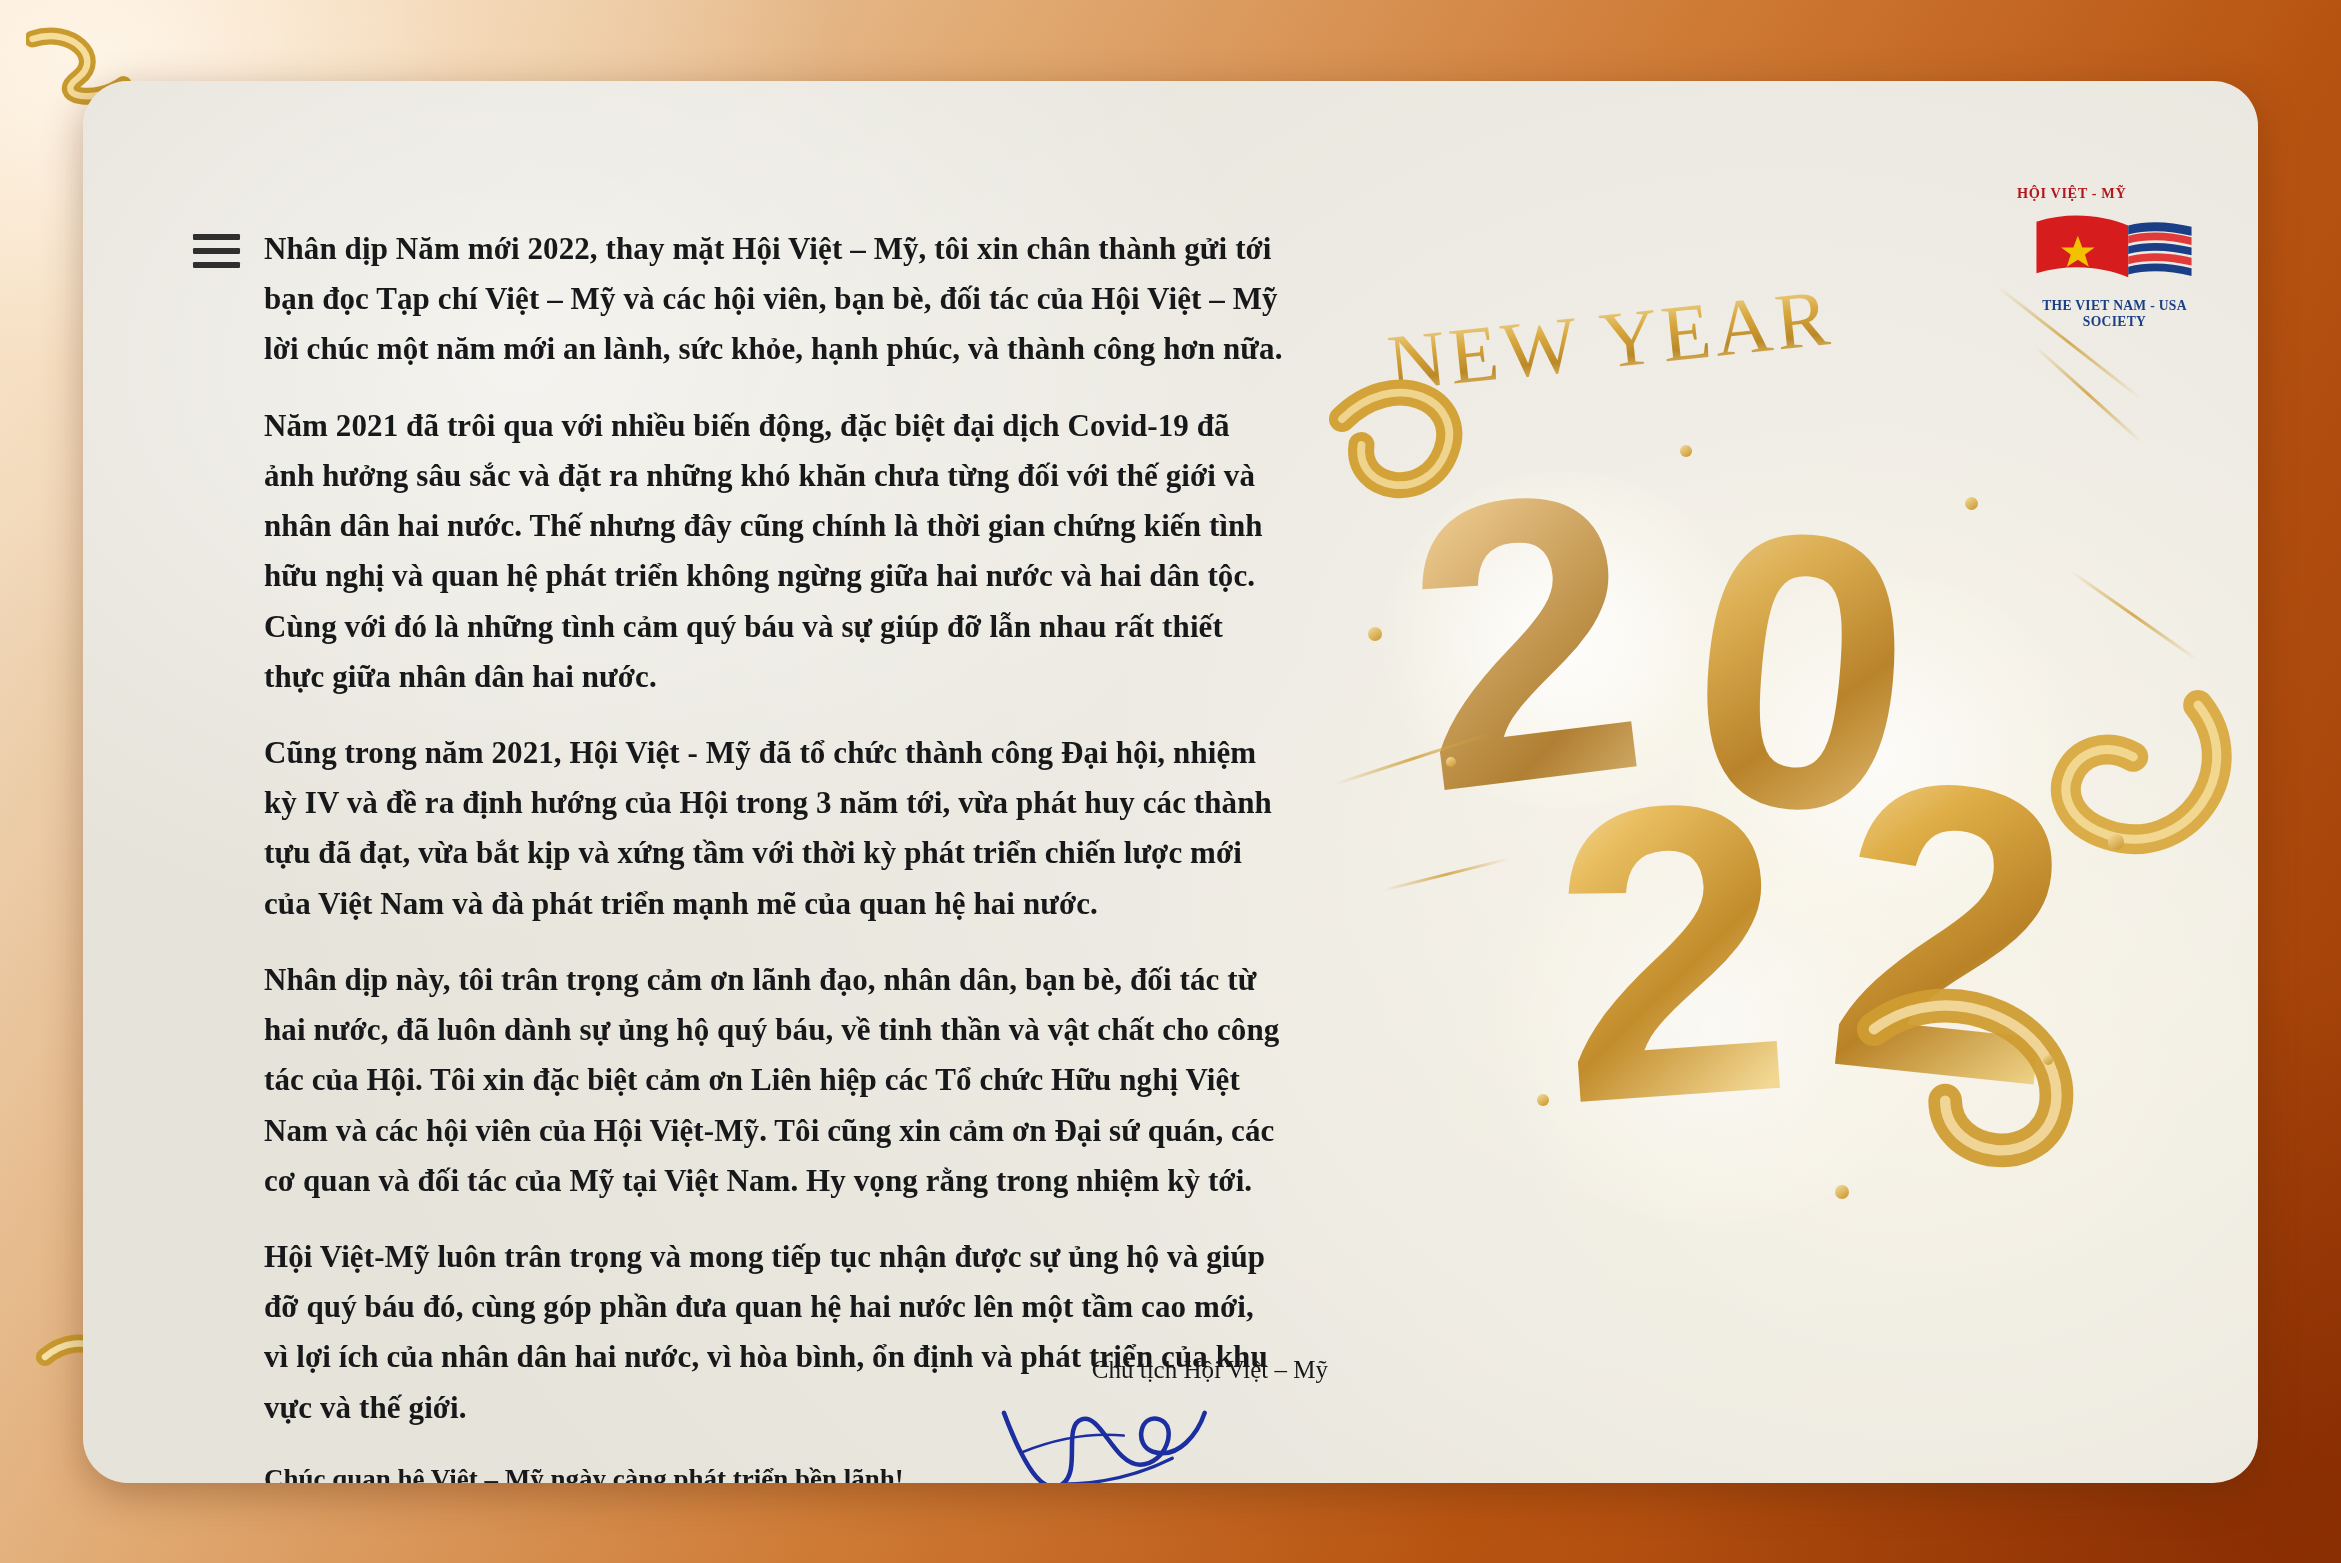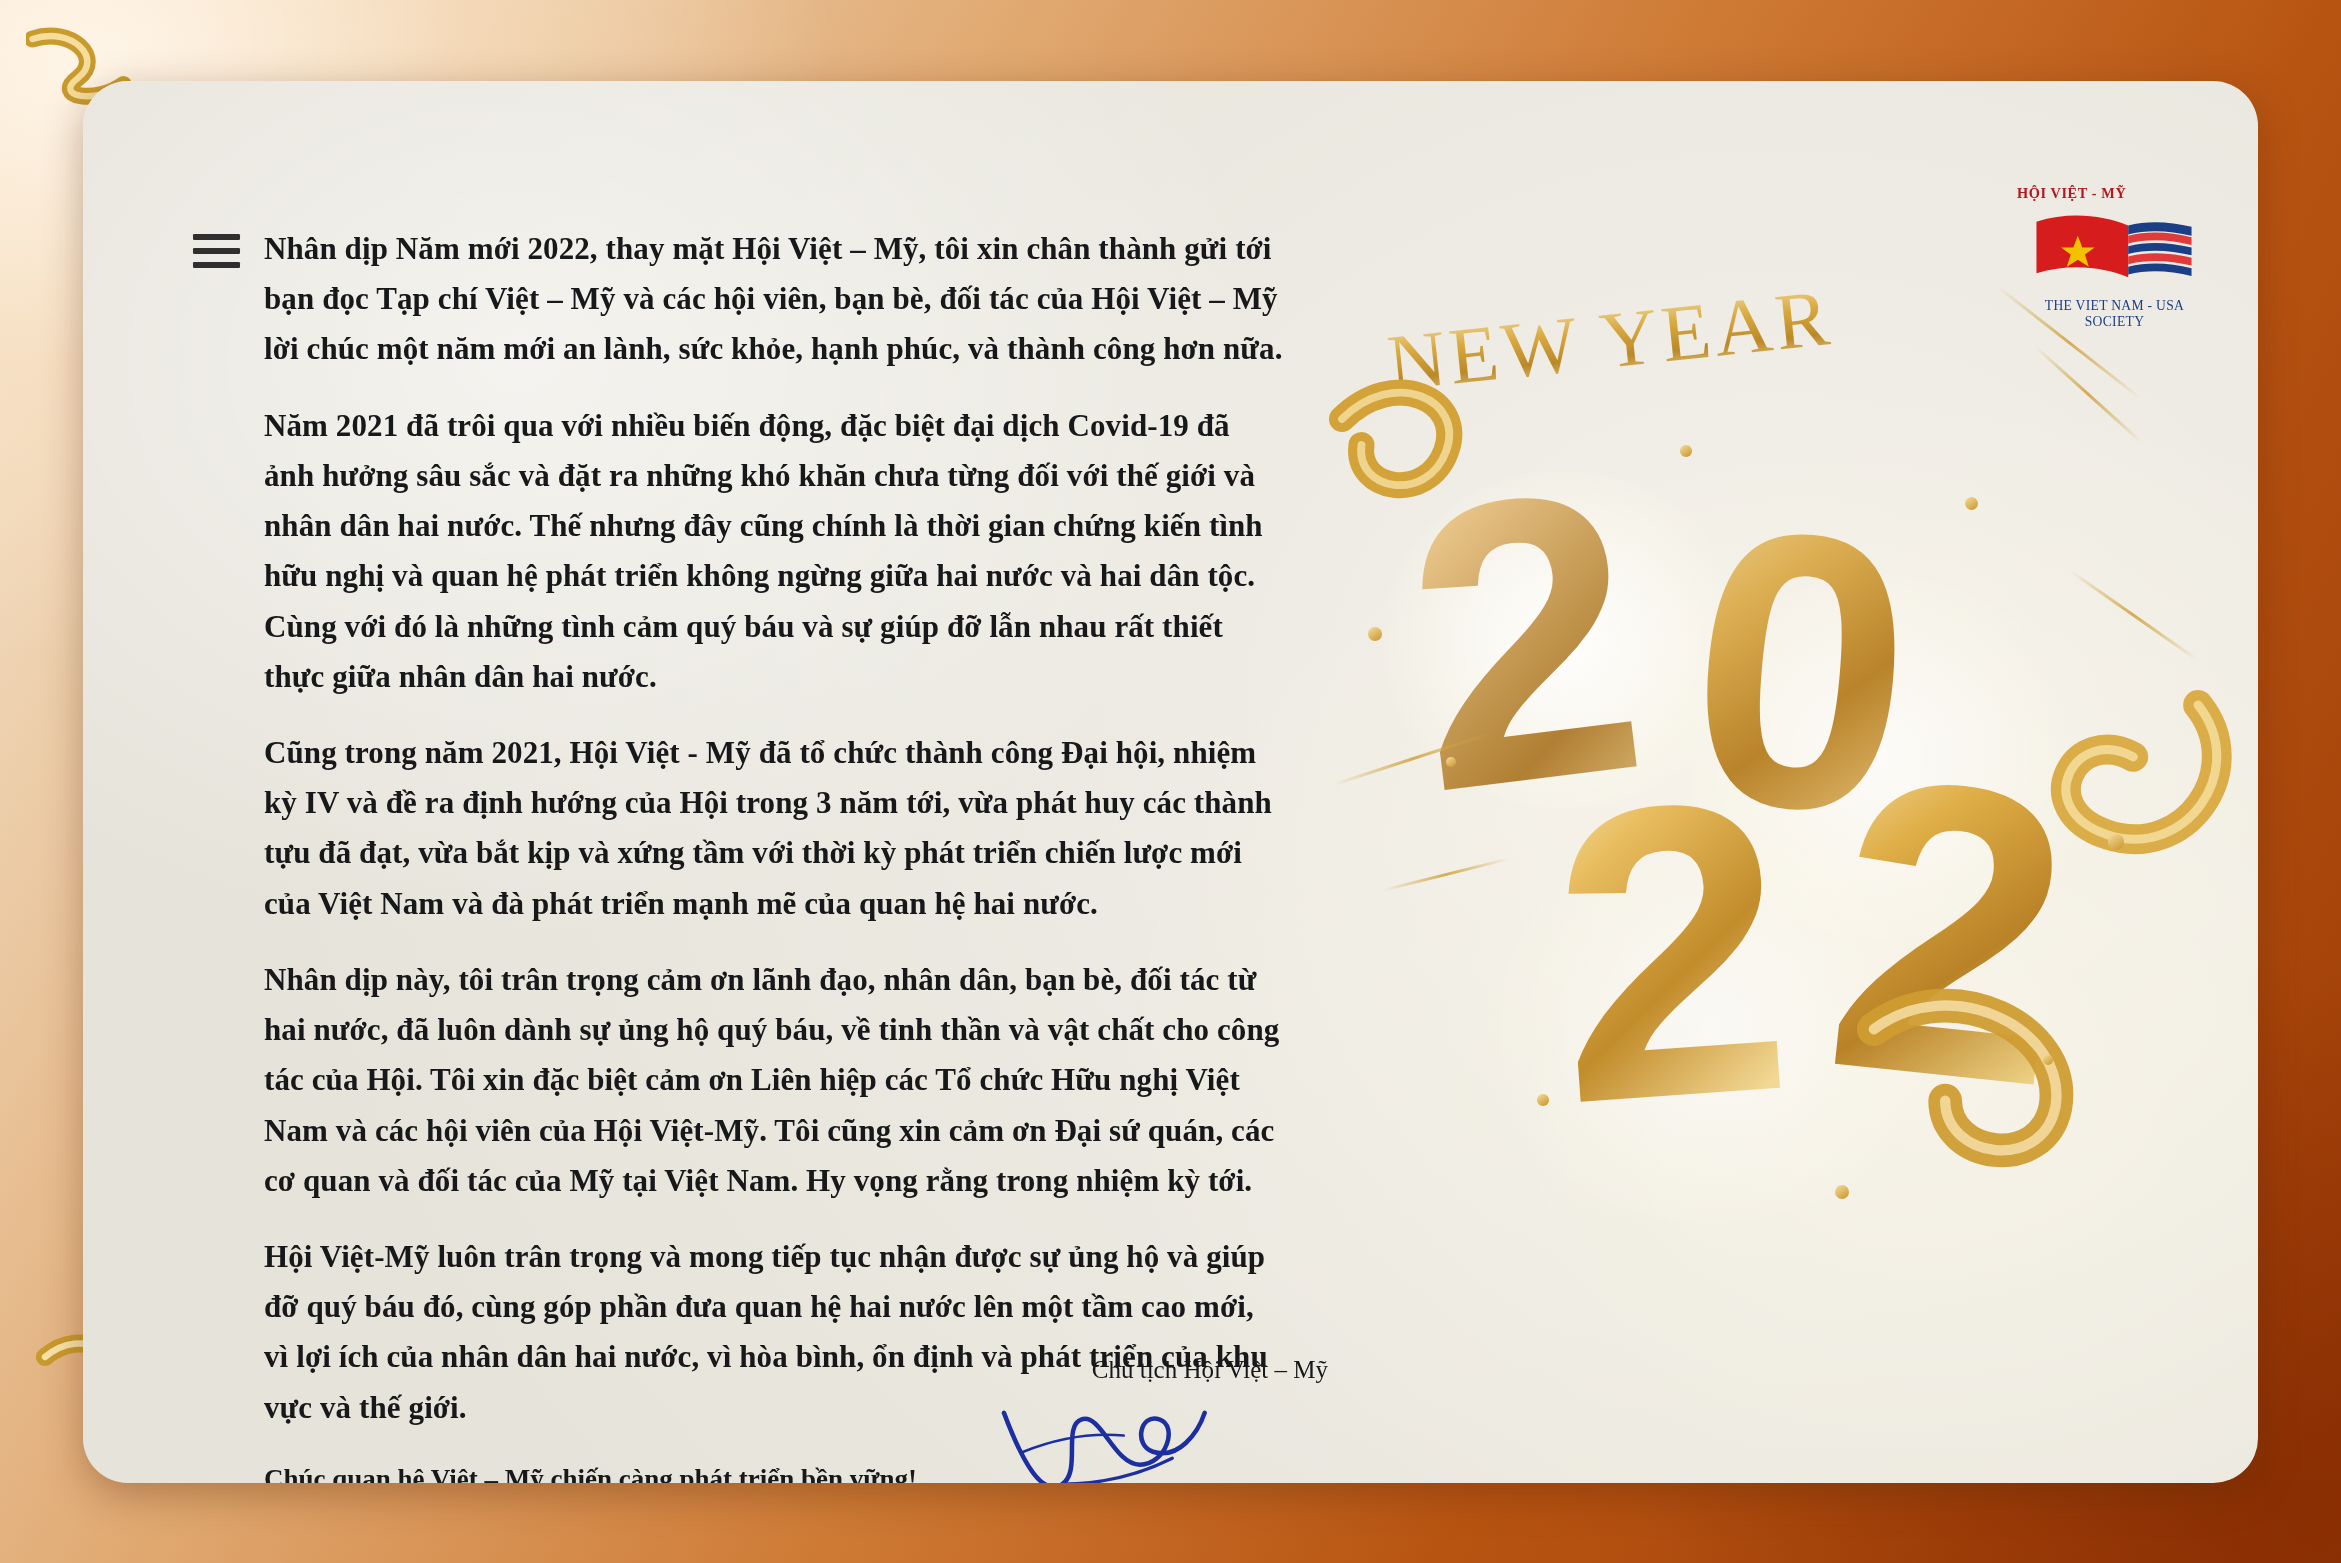--- a/index.html
+++ b/index.html
@@ -186,21 +186,21 @@
     color: #b3171d;
     letter-spacing: 0.6px;
   }
   .logo-bottom-text {
     position: absolute;
     bottom: 3.9px;
     left: 0;
     width: 100%;
     text-align: center;
     font-size: 13.6px;
-    font-weight: 400;
+    font-weight: 700;
     color: #1b3f86;
     letter-spacing: 0.3px;
   }
 
   
   .year-art {
     position: absolute;
     left: 39px;
     top: 338px;
     width: 896px;
@@ -286,21 +286,21 @@
           <span></span>
           <span></span>
       </div>
 
       <div class="letter-body">
         <p class="para">Nhân dịp Năm mới 2022, thay mặt Hội Việt – Mỹ, tôi xin chân thành gửi tới bạn đọc Tạp chí Việt – Mỹ và các hội viên, bạn bè, đối tác của Hội Việt – Mỹ lời chúc một năm mới an lành, sức khỏe, hạnh phúc, và thành công hơn nữa.</p>
         <p class="para">Năm 2021 đã trôi qua với nhiều biến động, đặc biệt đại dịch Covid-19 đã ảnh hưởng sâu sắc và đặt ra những khó khăn chưa từng đối với thế giới và nhân dân hai nước. Thế nhưng đây cũng chính là thời gian chứng kiến tình hữu nghị và quan hệ phát triển không ngừng giữa hai nước và hai dân tộc. Cùng với đó là những tình cảm quý báu và sự giúp đỡ lẫn nhau rất thiết thực giữa nhân dân hai nước.</p>
         <p class="para">Cũng trong năm 2021, Hội Việt - Mỹ đã tổ chức thành công Đại hội, nhiệm kỳ IV và đề ra định hướng của Hội trong 3 năm tới, vừa phát huy các thành tựu đã đạt, vừa bắt kịp và xứng tầm với thời kỳ phát triển chiến lược mới của Việt Nam và đà phát triển mạnh mẽ của quan hệ hai nước.</p>
         <p class="para">Nhân dịp này, tôi trân trọng cảm ơn lãnh đạo, nhân dân, bạn bè, đối tác từ hai nước, đã luôn dành sự ủng hộ quý báu, về tinh thần và vật chất cho công tác của Hội. Tôi xin đặc biệt cảm ơn Liên hiệp các Tổ chức Hữu nghị Việt Nam và các hội viên của Hội Việt-Mỹ. Tôi cũng xin cảm ơn Đại sứ quán, các cơ quan và đối tác của Mỹ tại Việt Nam. Hy vọng rằng trong nhiệm kỳ tới.</p>
         <p class="para">Hội Việt-Mỹ luôn trân trọng và mong tiếp tục nhận được sự ủng hộ và giúp đỡ quý báu đó, cùng góp phần đưa quan hệ hai nước lên một tầm cao mới, vì lợi ích của nhân dân hai nước, vì hòa bình, ổn định và phát triển của khu vực và thế giới.</p>
-        <p class="wishes">Chúc quan hệ Việt – Mỹ chiến càng phát triển bền vững!</p>
+        <p class="wishes">Chúc quan hệ Việt – Mỹ ngày càng phát triển bền lãnh!</p>
         <p class="wishes">Nhân năm mới nhiều thành công mới!</p>
       </div>
 
       <div class="sign-block">
         <div class="sign-title">Chủ tịch Hội Việt – Mỹ</div>
         <svg class="sign-svg" width="273" height="123" viewBox="0 0 420 190">
           <path d="M30 40 C 60 120, 90 170, 120 150 C 150 130, 120 60, 150 50 C 180 40, 200 120, 240 120 C 280 120, 300 60, 270 50 C 240 40, 230 90, 260 100 C 300 113, 330 70, 340 40" fill="none" stroke="#1c2fa0" stroke-width="7" stroke-linecap="round"></path>
           <path d="M120 150 C 170 150, 230 140, 290 110" fill="none" stroke="#1c2fa0" stroke-width="5" stroke-linecap="round"></path>
           <path d="M60 100 C 110 80, 160 70, 215 75" fill="none" stroke="#1c2fa0" stroke-width="4" stroke-linecap="round"></path>
         </svg>

